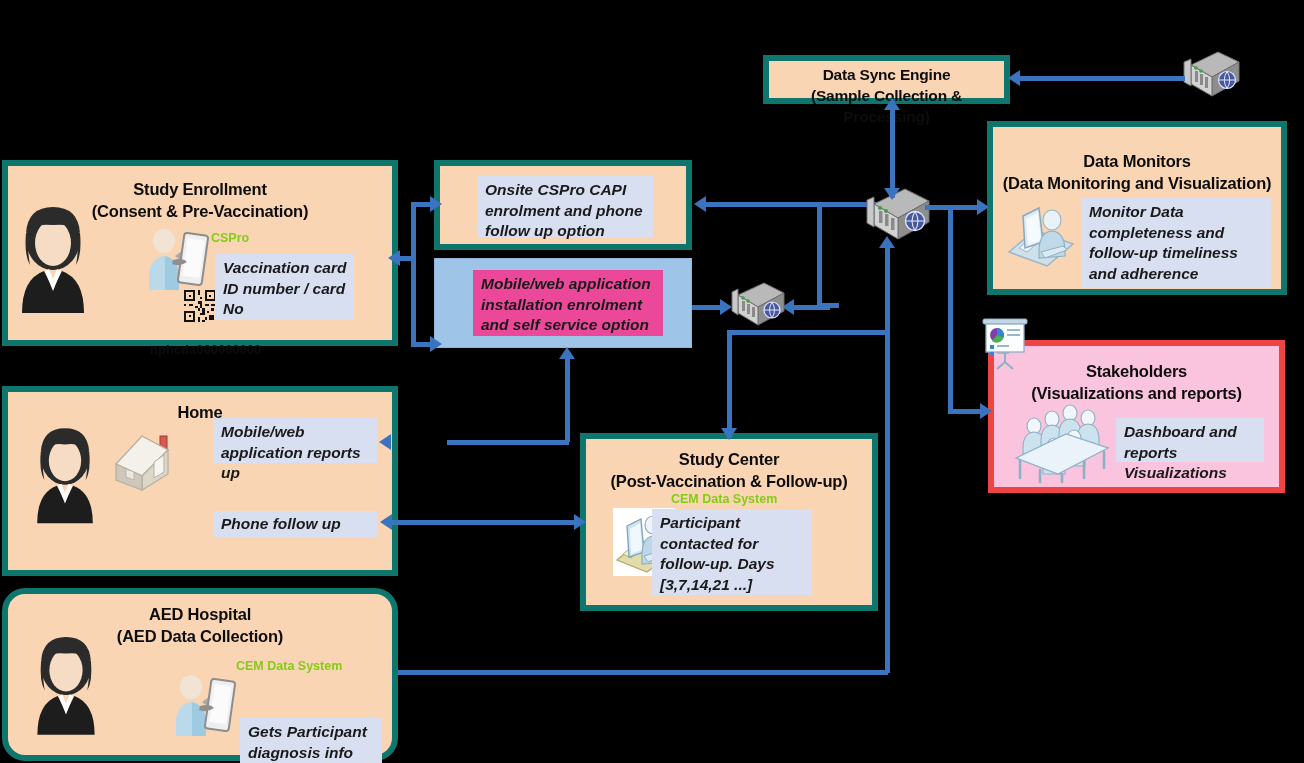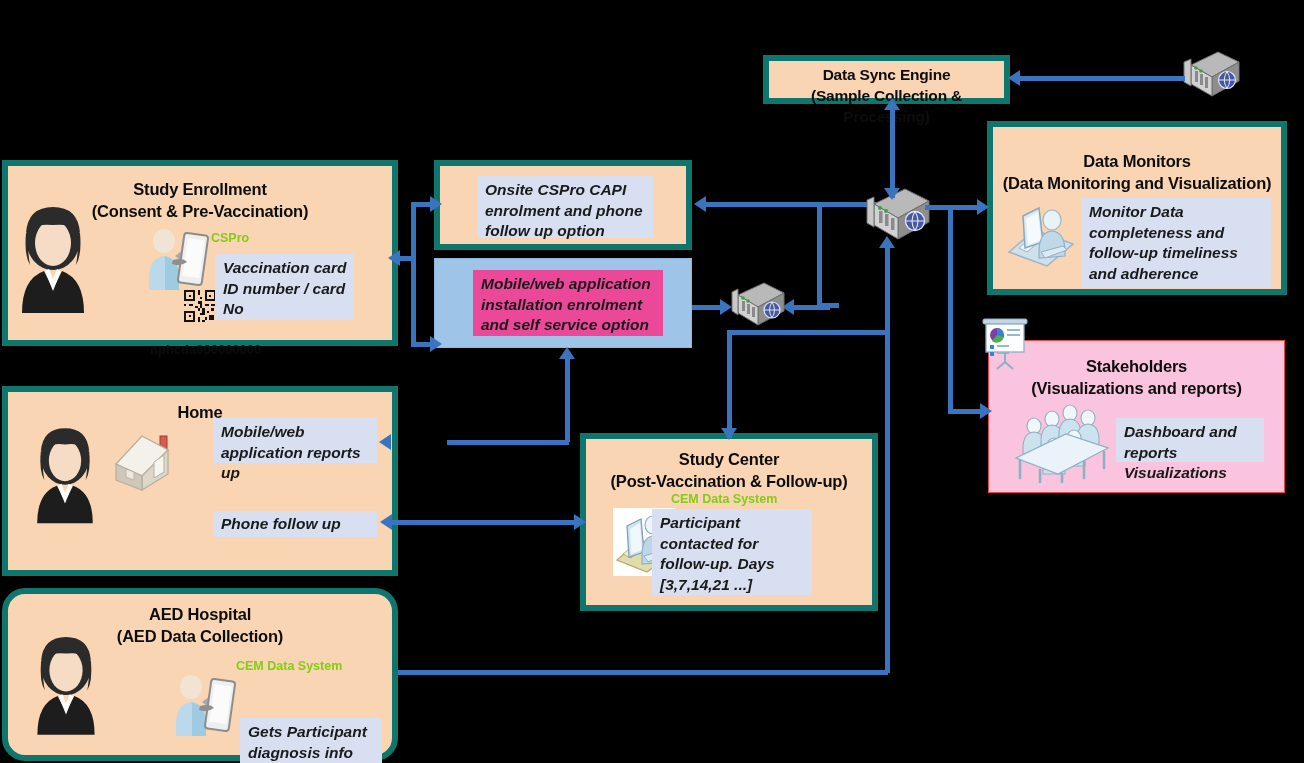--- a/index.html
+++ b/index.html
@@ -3,21 +3,21 @@
 <meta charset="utf-8">
 <style>
   html,body{margin:0;padding:0;background:#000;}
   #stage{
     position:relative;width:1304px;height:763px;background:#000;overflow:hidden;
     font-family:"Liberation Sans", sans-serif;
   }
   .box{position:absolute;box-sizing:border-box;}
   .peach{background:#F9D5B3;border:6px solid #0f766e;}
   .blue{background:#9EC4E7;border:1px solid #8FB7DD;}
-  .pink{background:#FBC4DE;border:1px solid #ef4444;}
+  .pink{background:#FBC4DE;border:6px solid #ef4444;}
   .title{
     text-align:center;font-weight:bold;color:#0d0d0d;
     font-size:16.5px;line-height:1.35;letter-spacing:-0.2px;
   }
   .title .sub{display:block;}
   .callout{
     position:absolute;box-sizing:border-box;background:#D7DFF1;
     font-style:italic;font-weight:600;color:#1a1a1a;
     font-size:15.5px;line-height:1.33;padding:4px 6px 4px 8px;
   }

